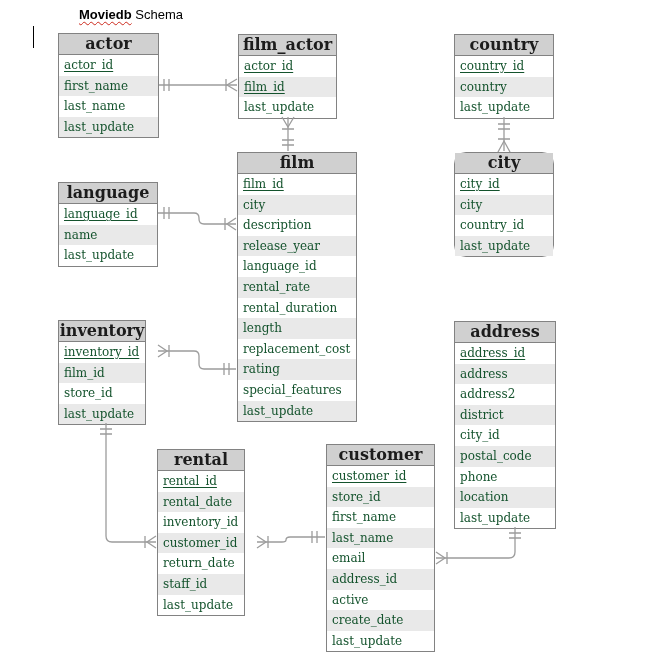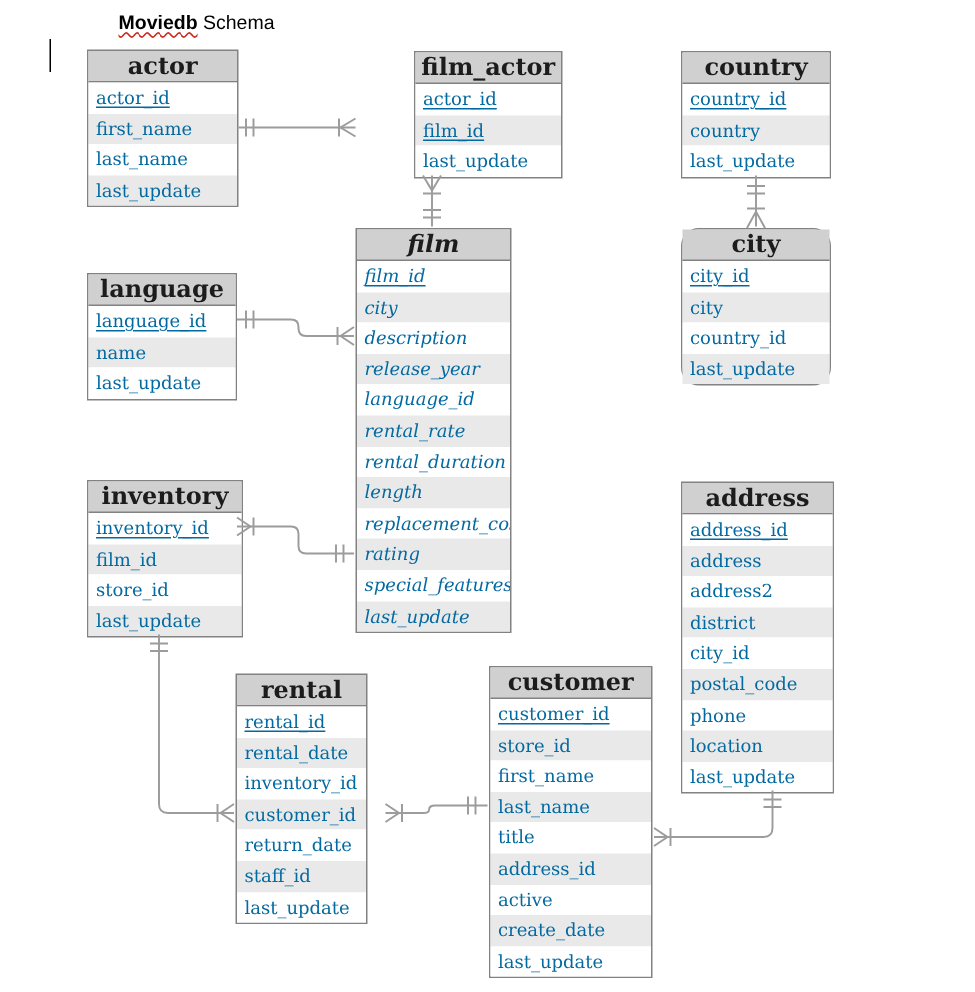--- a/index.html
+++ b/index.html
@@ -26,21 +26,21 @@
     position:absolute;box-sizing:border-box;
     border:1px solid #828282;background:#fff;
   }
   .tbl-h{
     height:20px;line-height:20px;text-align:center;font-weight:bold;
     background:#d0d0d0;border-bottom:1px solid #828282;
     font-size:16px;color:#1c1c1c;
   }
   .row{
     height:20.6px;line-height:20.6px;padding-left:5px;
-    font-size:12px;color:#0369a1;white-space:nowrap;overflow:hidden;
+    font-size:12px;color:#14532d;white-space:nowrap;overflow:hidden;
     background:#ffffff;
   }
   .row.alt{background:#e9e9e9;}
   .row.pk{text-decoration:underline;text-underline-offset:2px;}
   svg.wires{position:absolute;left:0;top:0;pointer-events:none;}
   svg.wires path{fill:none;stroke:#9c9c9c;stroke-width:1.3;}
 </style>
 </head>
 <body>
 
@@ -53,37 +53,37 @@
 
   <div class="tbl" style="left:58px;top:33px;width:101px;">
     <div class="tbl-h">actor</div>
       <div class="tbl-rows">
         <div class="row pk">actor_id</div>
         <div class="row alt">first_name</div>
         <div class="row">last_name</div>
         <div class="row alt">last_update</div>
       </div>
   </div>
-  <div class="tbl" style="left:238px;top:34px;width:99px;margin-left:38px;">
+  <div class="tbl" style="left:238px;top:34px;width:99px;">
     <div class="tbl-h">film_actor</div>
       <div class="tbl-rows">
         <div class="row pk">actor_id</div>
         <div class="row alt pk">film_id</div>
         <div class="row">last_update</div>
       </div>
   </div>
   <div class="tbl" style="left:454px;top:34px;width:100px;">
     <div class="tbl-h">country</div>
       <div class="tbl-rows">
         <div class="row pk">country_id</div>
         <div class="row alt">country</div>
         <div class="row">last_update</div>
       </div>
   </div>
-  <div class="tbl" style="left:237px;top:152px;width:104px;font-style:italic;">
+  <div class="tbl" style="left:237px;top:152px;width:120px;">
     <div class="tbl-h">film</div>
       <div class="tbl-rows">
         <div class="row pk">film_id</div>
         <div class="row alt">city</div>
         <div class="row">description</div>
         <div class="row alt">release_year</div>
         <div class="row">language_id</div>
         <div class="row alt">rental_rate</div>
         <div class="row">rental_duration</div>
         <div class="row alt">length</div>
@@ -103,21 +103,21 @@
       </div>
   </div>
   <div class="tbl" style="left:58px;top:182px;width:100px;">
     <div class="tbl-h">language</div>
       <div class="tbl-rows">
         <div class="row pk">language_id</div>
         <div class="row alt">name</div>
         <div class="row">last_update</div>
       </div>
   </div>
-  <div class="tbl" style="left:58px;top:320px;width:104px;">
+  <div class="tbl" style="left:58px;top:320px;width:88px;">
     <div class="tbl-h">inventory</div>
       <div class="tbl-rows">
         <div class="row pk">inventory_id</div>
         <div class="row alt">film_id</div>
         <div class="row">store_id</div>
         <div class="row alt">last_update</div>
       </div>
   </div>
   <div class="tbl" style="left:454px;top:321px;width:102px;">
     <div class="tbl-h">address</div>
@@ -145,21 +145,21 @@
         <div class="row">last_update</div>
       </div>
   </div>
   <div class="tbl" style="left:326px;top:444px;width:109px;">
     <div class="tbl-h">customer</div>
       <div class="tbl-rows">
         <div class="row pk">customer_id</div>
         <div class="row alt">store_id</div>
         <div class="row">first_name</div>
         <div class="row alt">last_name</div>
-        <div class="row">title</div>
+        <div class="row">email</div>
         <div class="row alt">address_id</div>
         <div class="row">active</div>
         <div class="row alt">create_date</div>
         <div class="row">last_update</div>
       </div>
   </div>
 
   <svg class="wires" width="650" height="661" viewBox="0 0 650 661">
     <g>
       <path d="M159,85 H237"></path>

